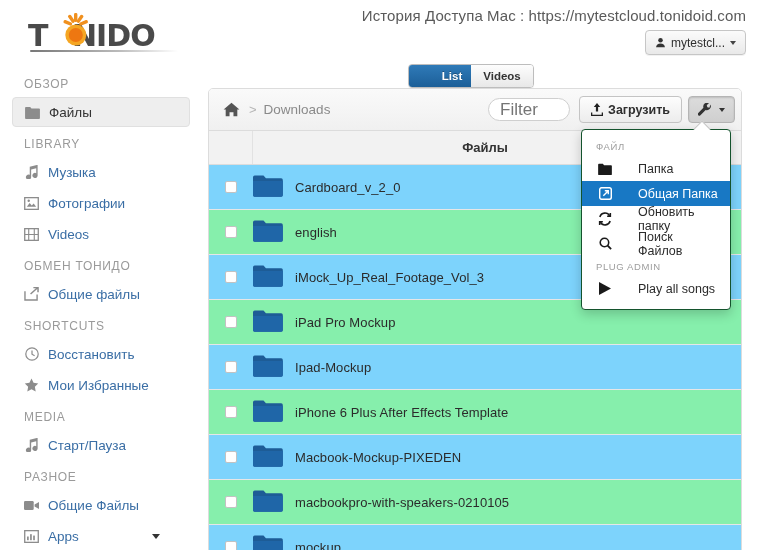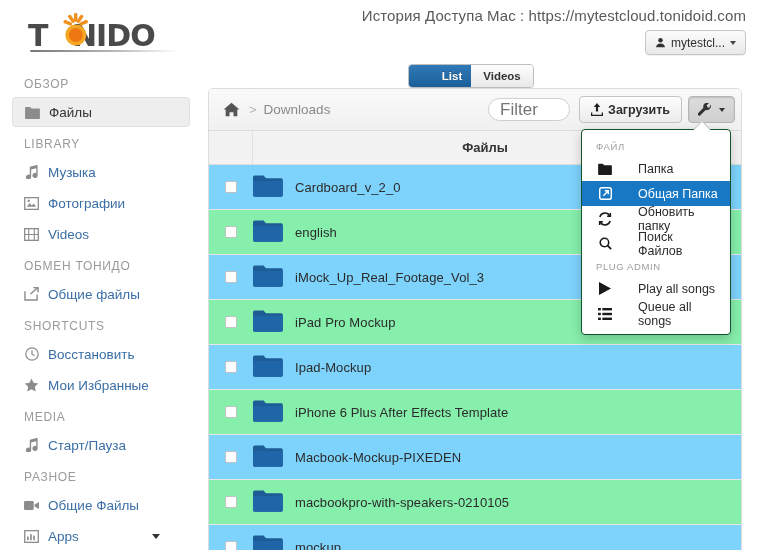--- a/index.html
+++ b/index.html
@@ -513,30 +513,15 @@
 
     <div class="dd-item">
       <span class="ico">
         <svg width="12" height="13" viewBox="0 0 12 13">
             <path d="M0 0l12 6.5L0 13z" fill="#1a1a1a"></path>
           </svg>
       </span>
       <span>Play all songs</span>
     </div>
 
-    <div class="dd-item">
-      <span class="ico">
-        <svg width="14" height="12" viewBox="0 0 15 13">
-            <g fill="#1a1a1a">
-              <rect y="0" width="3" height="2.6"></rect>
-              <rect y="5.2" width="3" height="2.6"></rect>
-              <rect y="10.4" width="3" height="2.6"></rect>
-              <rect x="4.6" y="0" width="10.4" height="2.6"></rect>
-              <rect x="4.6" y="5.2" width="10.4" height="2.6"></rect>
-              <rect x="4.6" y="10.4" width="10.4" height="2.6"></rect>
-            </g>
-          </svg>
-      </span>
-      <span>Queue all songs</span>
-    </div>
   </div>
 
 </div>
 
 </body></html>

